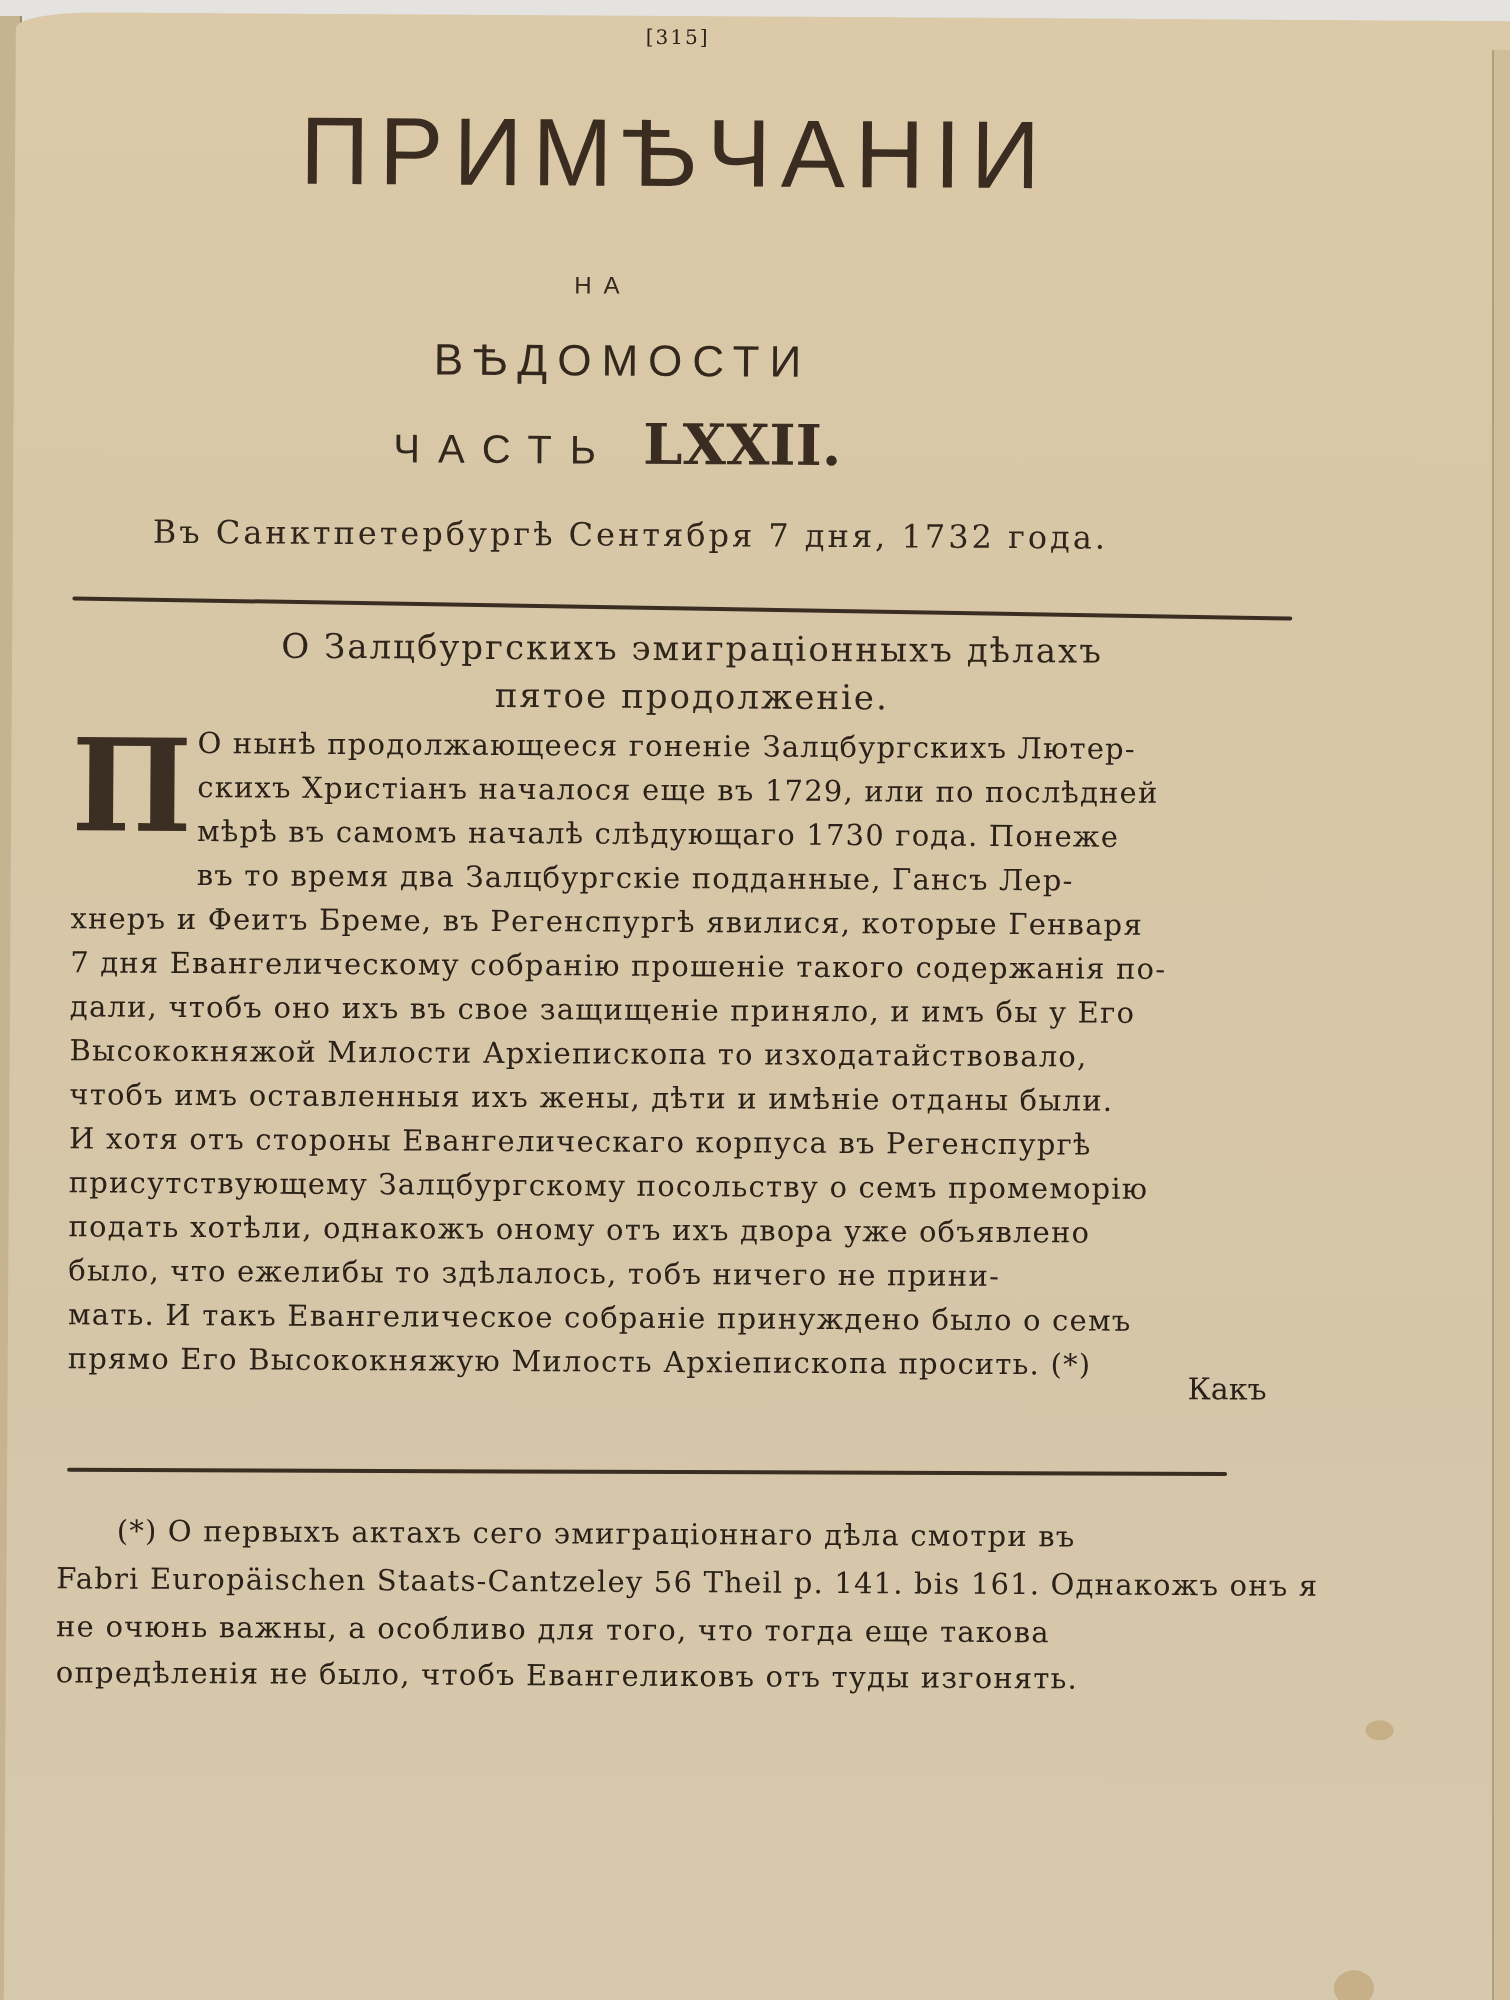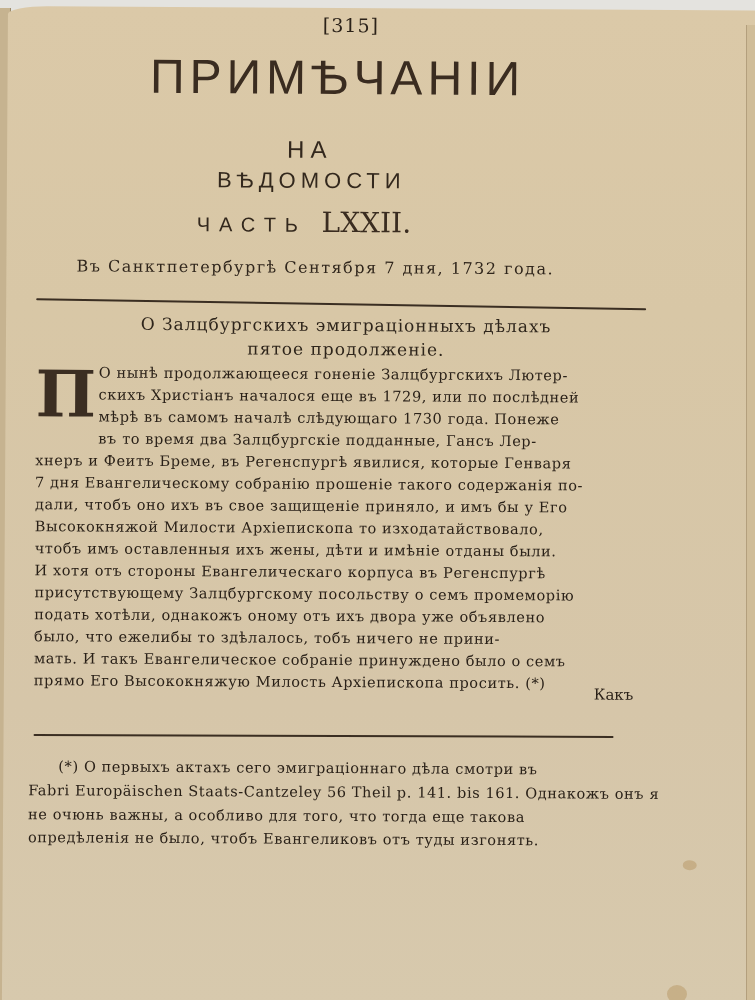--- a/index.html
+++ b/index.html
@@ -22,41 +22,41 @@
   }
   .under-page {
     position:absolute; left:0; top:8px; width:10px; height:992px;
     background:#c6b390; border-right:1px solid #9c8a6a;
   }
   .right-edge {
     position:absolute; left:746px; top:25px; width:9px; height:975px;
     background:#d0bd99; border-left:1px solid #b39f7d;
   }
   .pagenum {
-    position:absolute; left:315px; top:6px; font-size:19px; letter-spacing:1px;
+    position:absolute; left:315px; top:6px; font-size:10px; letter-spacing:1px;
   }
   .title {
     position:absolute; left:130px; top:42px; width:400px; text-align:center;
     font-size:48px; letter-spacing:5px; font-family:"Liberation Sans", sans-serif;
     font-weight:normal; color:#3a2c20;
   }
   .na {
-    position:absolute; left:280px; top:128px; font-size:24px; letter-spacing:6px;
+    position:absolute; left:280px; top:128px; font-size:12px; letter-spacing:6px;
     font-family:"Liberation Sans", sans-serif; color:#33281d;
   }
   .vedomosti {
     position:absolute; left:210px; top:160px; font-size:22px; letter-spacing:5px;
     font-family:"Liberation Sans", sans-serif; color:#33281d;
   }
   .chast {
     position:absolute; left:190px; top:198px; font-size:20px; letter-spacing:9px;
     font-family:"Liberation Sans", sans-serif; color:#33281d;
   }
   .chast-num {
-    font-family:"DejaVu Serif", serif; font-weight:normal; font-size:28px; letter-spacing:0;
+    font-family:"DejaVu Serif", serif; font-weight:bold; font-size:28px; letter-spacing:0;
     color:#3a2c20;
   }
   .dateline {
     position:absolute; left:70px; top:250px; font-size:16px; letter-spacing:1.5px;
     color:#30261c; white-space:nowrap;
   }
   .rule {
     position:absolute; height:2px; background:#3a2e22; border-radius:1px;
   }
   .rule-top { left:30px; top:292px; width:610px; transform:rotate(0.6deg); transform-origin:0 0; }

